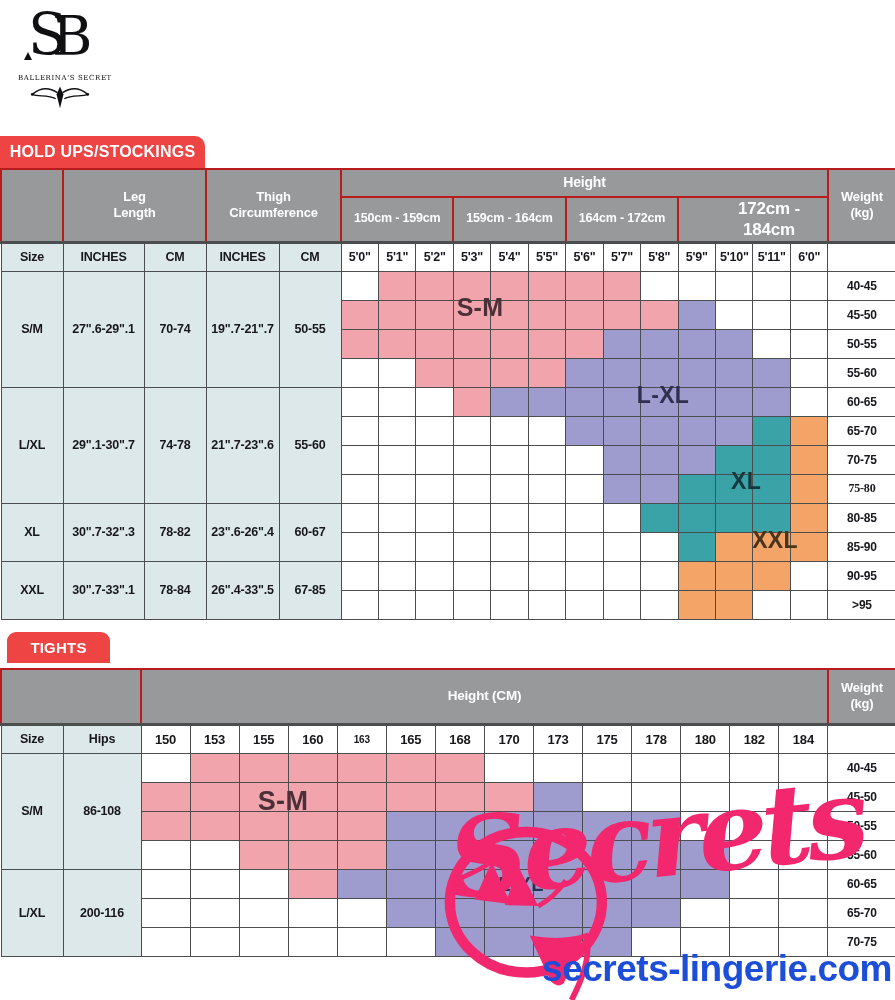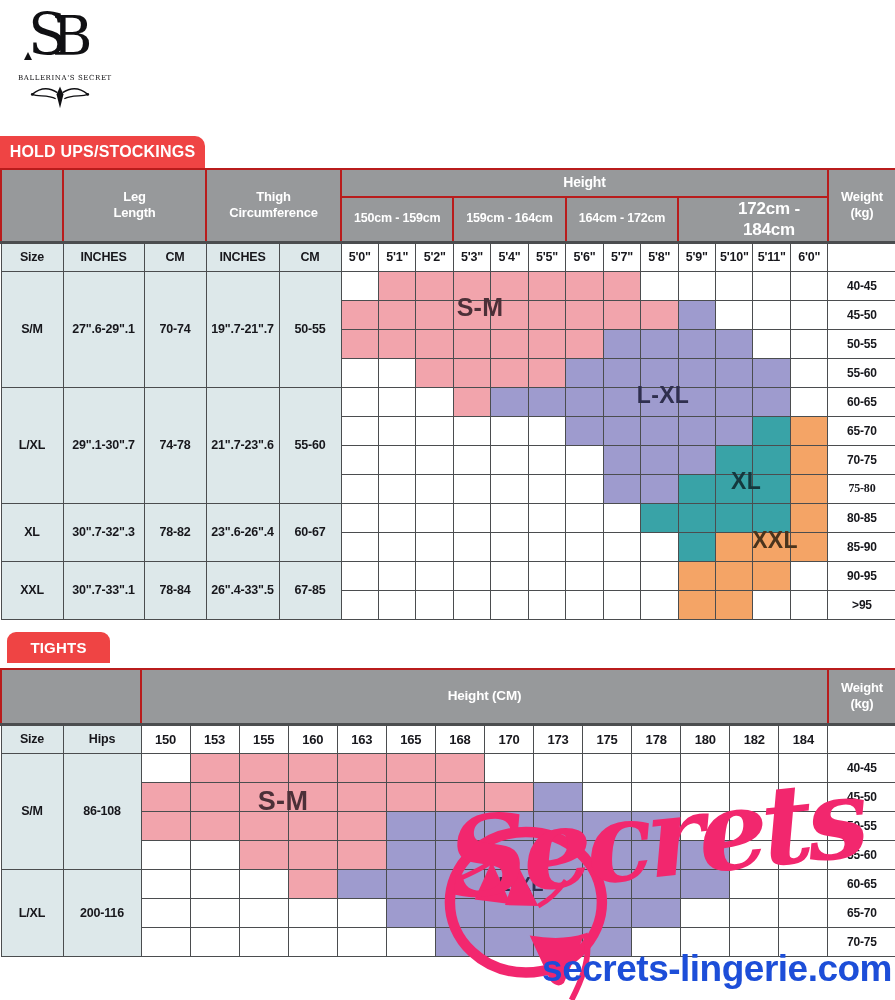--- a/index.html
+++ b/index.html
@@ -392,21 +392,21 @@
           <th class="g" colspan="14" style="font-size: 13.5px;">Height (CM)</th>
           <th class="g"><span class="wrapspan" style="width: 52px;">Weight (kg)</span></th>
         </tr>
         <tr>
           <th class="hdr2 tint">Size</th>
           <th class="hdr2 tint">Hips</th>
           <th class="hdr2" style="font-size: 13px;">150</th>
           <th class="hdr2" style="font-size: 13px;">153</th>
           <th class="hdr2" style="font-size: 13px;">155</th>
           <th class="hdr2" style="font-size: 13px;">160</th>
-          <th class="hdr2" style="font-size: 13px;">163</th>
+          <th class="hdr2" style="font-size: 10px;">163</th>
           <th class="hdr2" style="font-size: 13px;">165</th>
           <th class="hdr2" style="font-size: 13px;">168</th>
           <th class="hdr2" style="font-size: 13px;">170</th>
           <th class="hdr2" style="font-size: 13px;">173</th>
           <th class="hdr2" style="font-size: 13px;">175</th>
           <th class="hdr2" style="font-size: 13px;">178</th>
           <th class="hdr2" style="font-size: 13px;">180</th>
           <th class="hdr2" style="font-size: 13px;">182</th>
           <th class="hdr2" style="font-size: 13px;">184</th>
           <th class="hdr2"></th>

